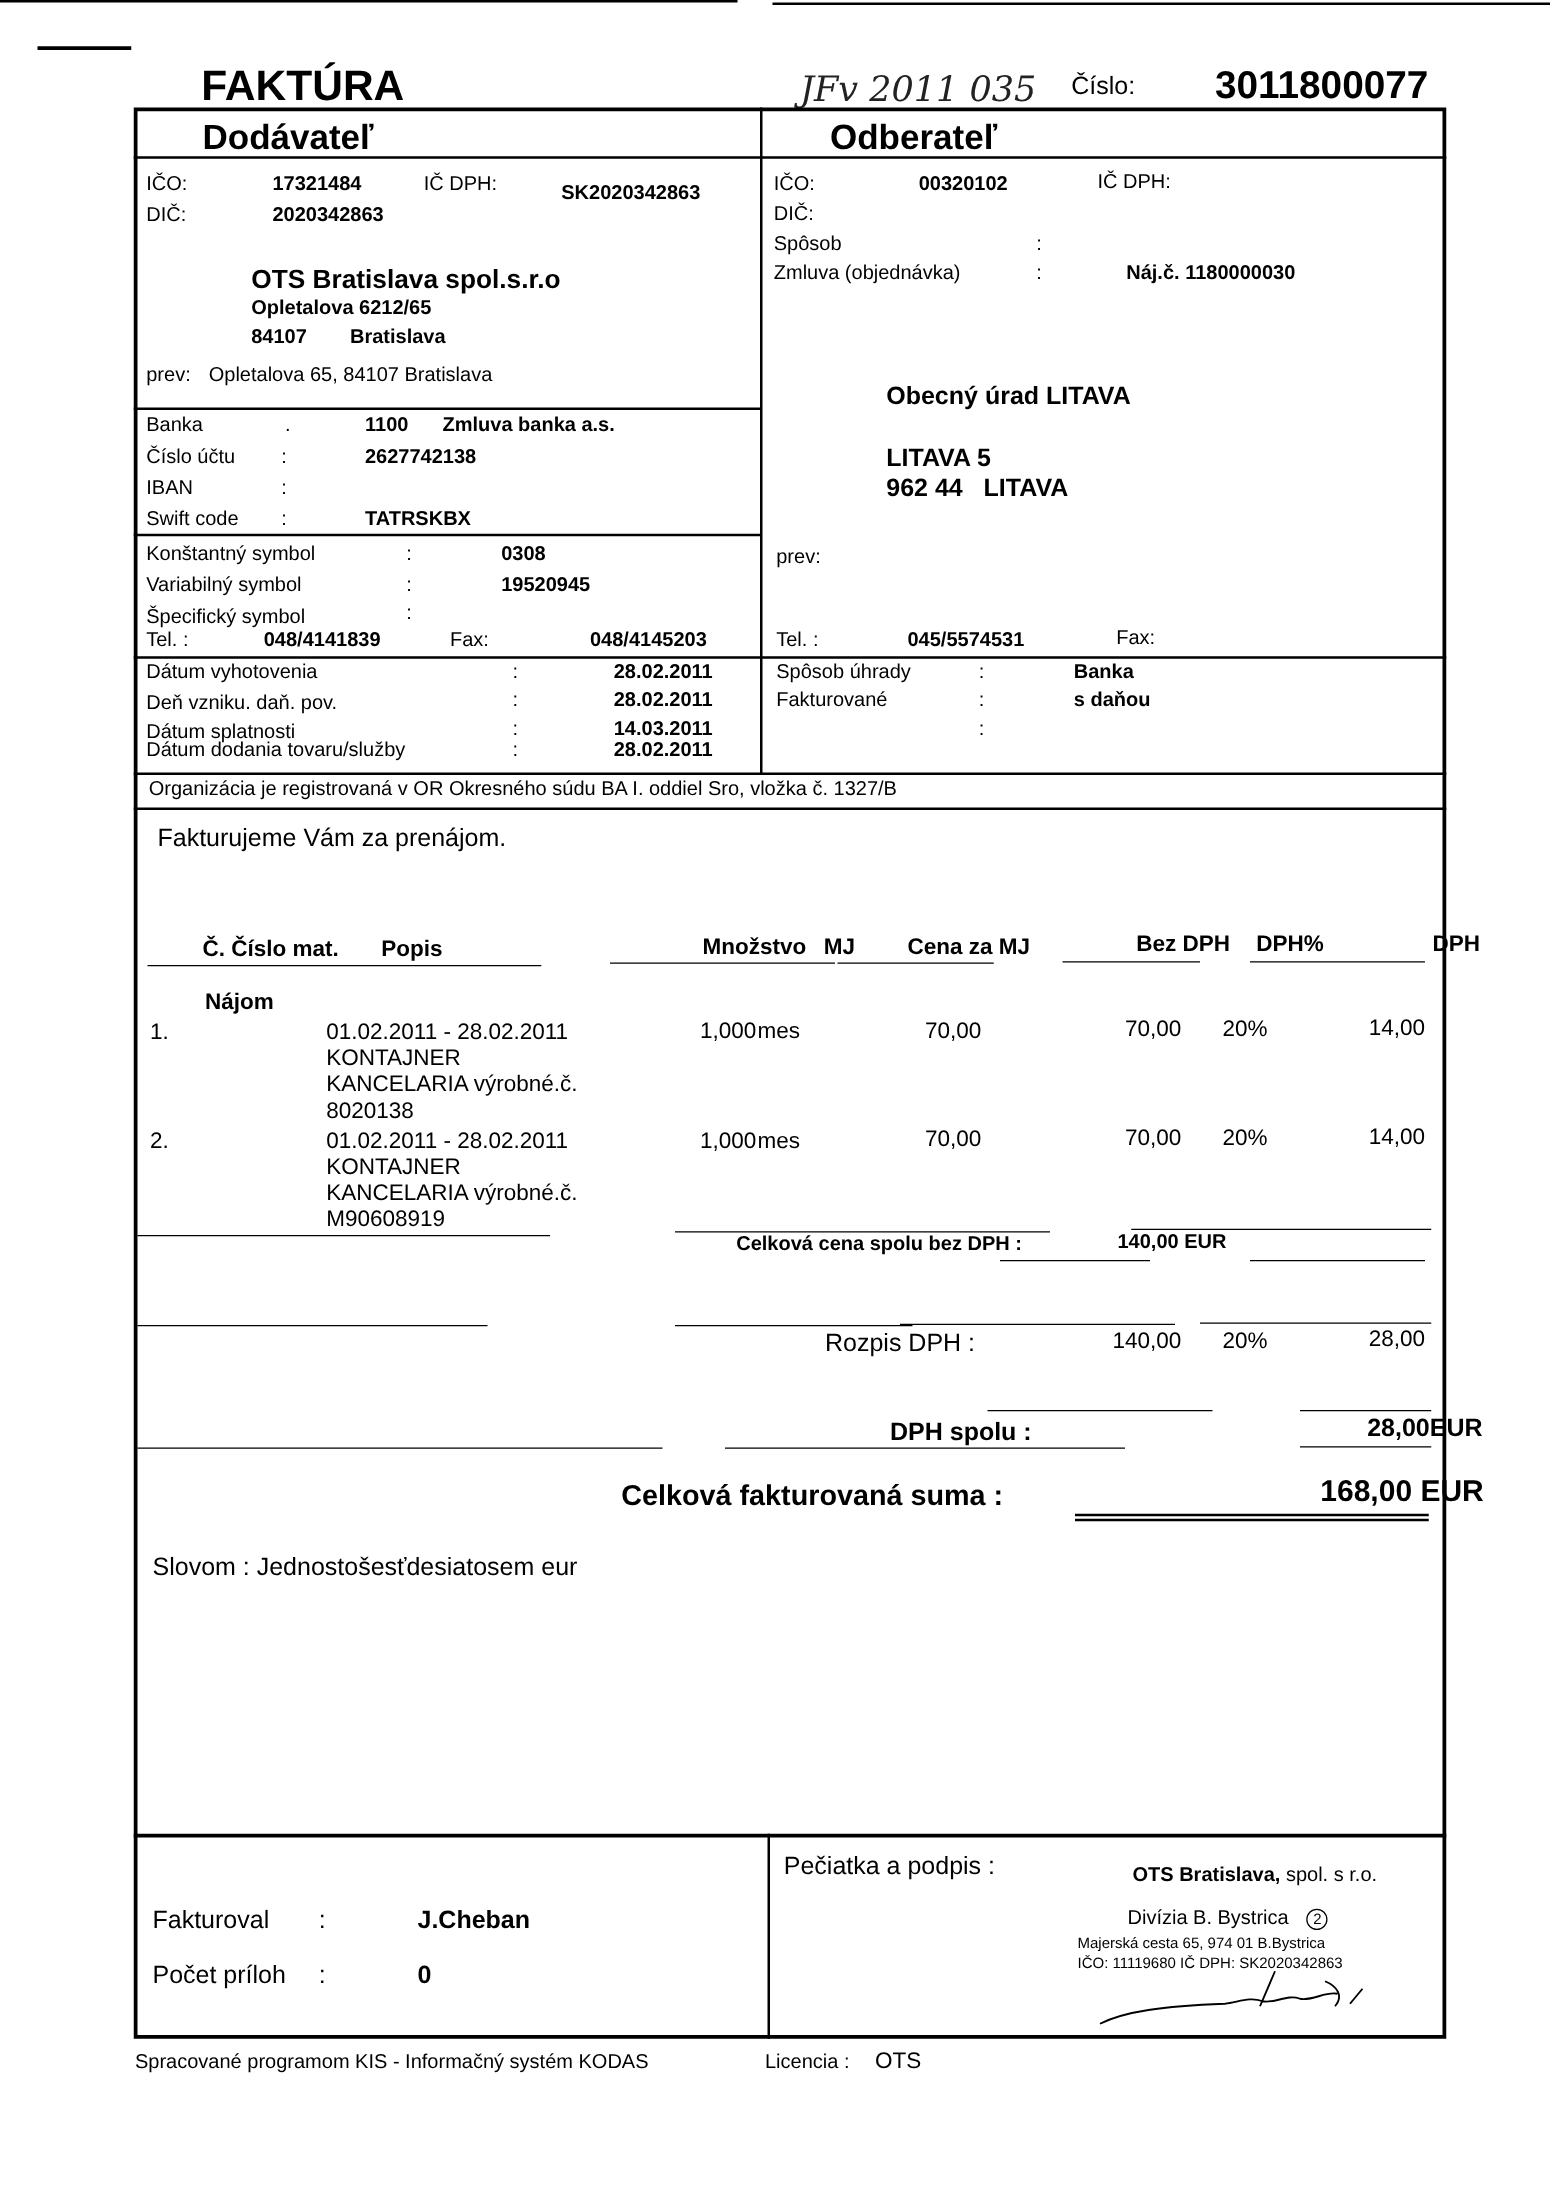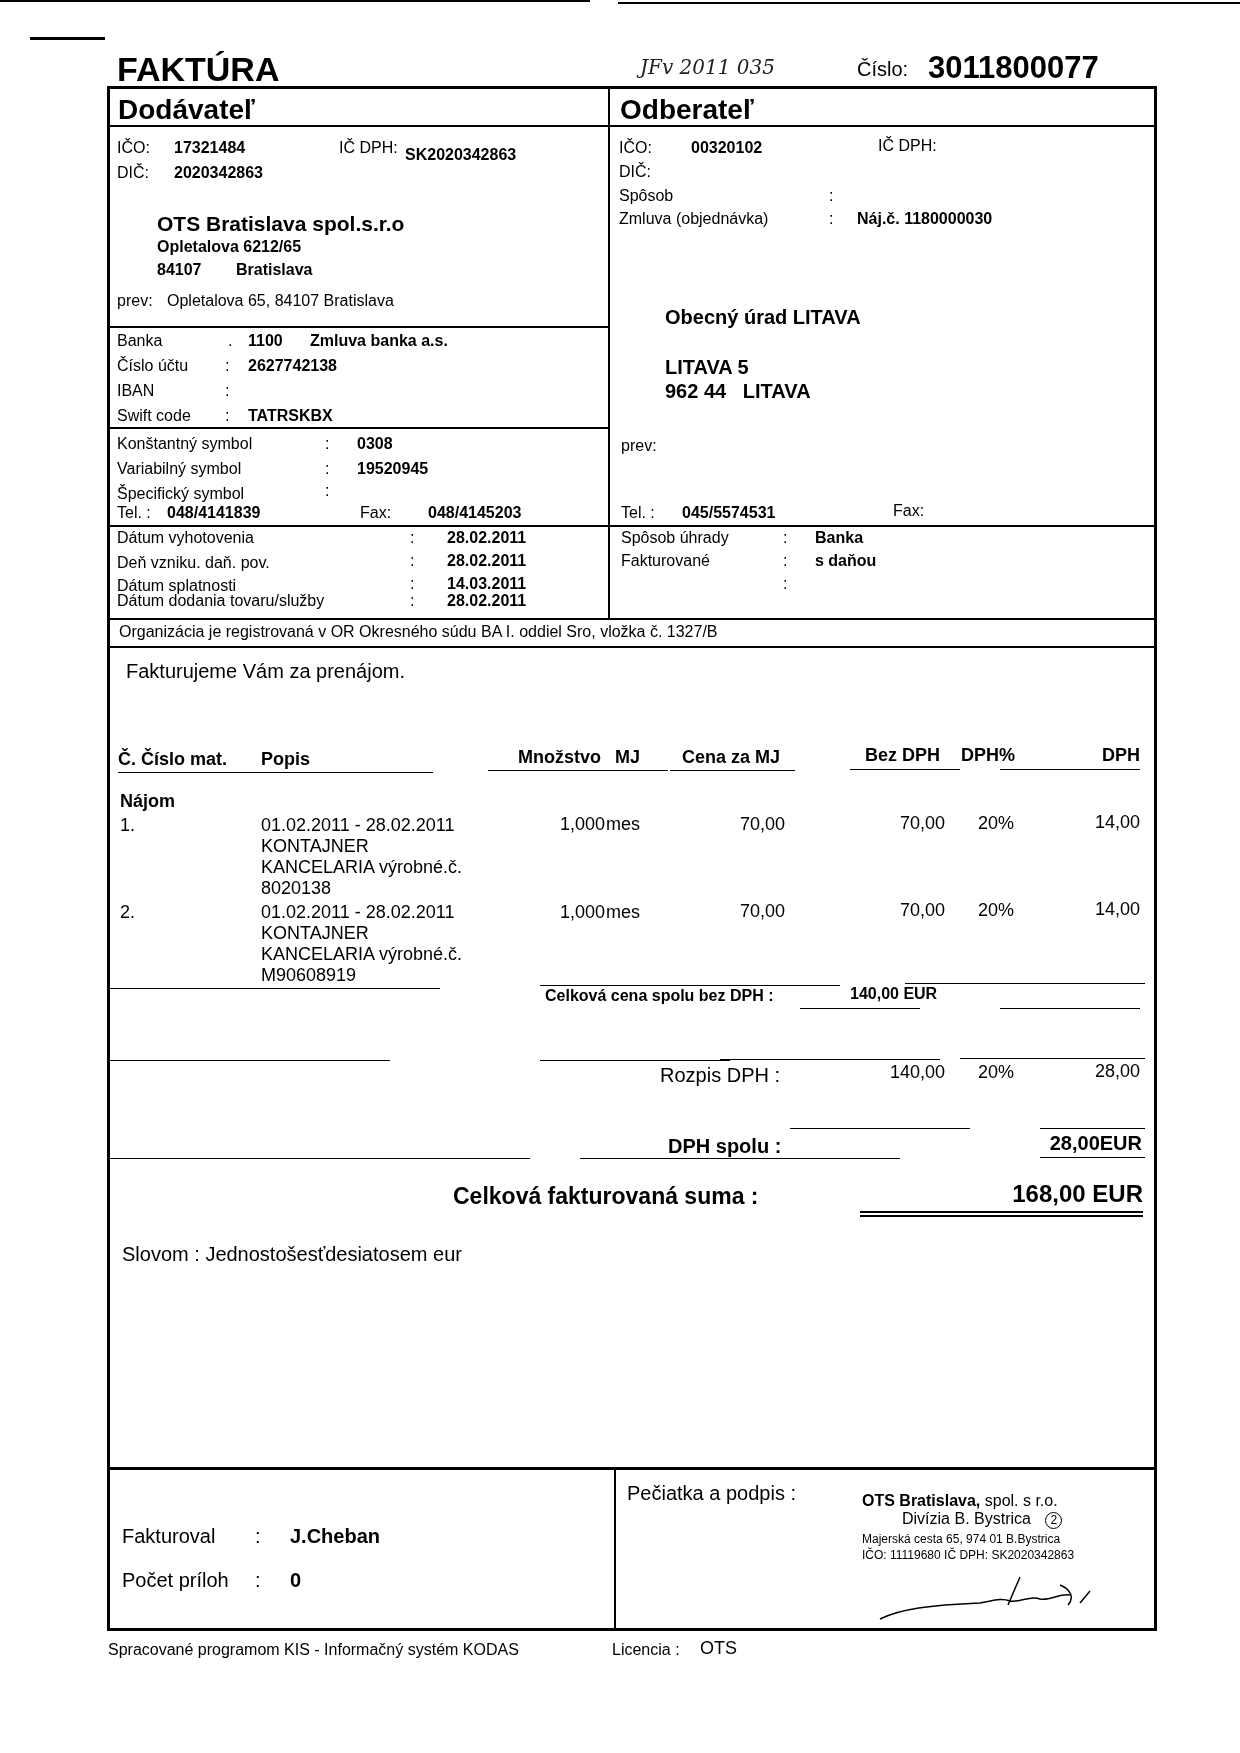--- a/index.html
+++ b/index.html
@@ -1,36 +1,36 @@
 <!DOCTYPE html>
 <html><head>
 <meta charset="utf-8">
 <style>
   html, body { margin:0; padding:0; background:#fff; }
   body { width:1240px; height:1753px; position:relative; overflow:hidden;
          font-family:"Liberation Sans", sans-serif; color:#000; }
   .abs { position:absolute; white-space:nowrap; }
-  .b { font-weight:bold; }
+  .b { font-weight:bold;margin-left:44px; }
   .hl { position:absolute; background:#000; }
   .box { position:absolute; border:3px solid #000; box-sizing:border-box; }
   .f14 { font-size:16px; }
   .f16 { font-size:18px; }
   .f18 { font-size:20px; }
   .thin { position:absolute; height:1px; background:#000; }
   .r { text-align:right; }
 </style>
 </head>
 <body>
 
 <div class="hl" style="left:0;top:0;width:590px;height:2px;"></div>
 <div class="hl" style="left:618px;top:2px;width:622px;height:2px;"></div>
 <div class="hl" style="left:30px;top:37px;width:75px;height:3px;"></div>
 
 <div class="abs b" style="left:117px;top:50px;font-size:34px;">FAKTÚRA</div>
-<div class="abs" style="left:640px;top:55px;font-size:20px;font-family:'DejaVu Serif',serif;font-style:italic;color:#222;">JFv 2011 035</div>
+<div class="abs" style="left:640px;top:55px;font-size:28px;font-family:'DejaVu Serif',serif;font-style:italic;color:#222;">JFv 2011 035</div>
 <div class="abs" style="left:857px;top:58px;font-size:20px;">Číslo:</div>
 <div class="abs b" style="left:928px;top:50px;font-size:31px;">3011800077</div>
 
 <div class="box" style="left:107px;top:86px;width:1050px;height:1545px;"></div>
 
 <div class="hl" style="left:608px;top:86px;width:2px;height:534px;"></div>
 
 <div class="hl" style="left:107px;top:125px;width:1050px;height:2px;"></div>
 
 <div class="abs b" style="left:118px;top:94px;font-size:28px;">Dodávateľ</div>
@@ -210,21 +210,21 @@
 <div class="abs f18" style="left:255px;top:1525px;">:</div>
 <div class="abs b f18" style="left:290px;top:1525px;">J.Cheban</div>
 <div class="abs f18" style="left:122px;top:1569px;">Počet príloh</div>
 <div class="abs f18" style="left:255px;top:1569px;">:</div>
 <div class="abs b f18" style="left:290px;top:1569px;">0</div>
 
 <div class="abs f18" style="left:627px;top:1482px;">Pečiatka a podpis :</div>
 
 <div class="abs" style="left:862px;top:1492px;font-size:16px;">
   <div><span class="b">OTS Bratislava,</span><span> spol. s r.o.</span></div>
-  <div style="padding-left:40px;margin-top:0;"><span>Divízia B. Bystrica</span>
+  <div style="padding-left:40px;margin-top:16px;"><span>Divízia B. Bystrica</span>
     <span style="display:inline-block;width:15px;height:15px;border:1.5px solid #000;border-radius:50%;text-align:center;line-height:15px;font-size:12px;margin-left:10px;">2</span></div>
   <div style="font-size:12px;margin-top:3px;">Majerská cesta 65, 974 01 B.Bystrica</div>
   <div style="font-size:12px;margin-top:2px;">IČO: 11119680  IČ DPH: SK2020342863</div>
 </div>
 <svg class="abs" style="left:870px;top:1575px;" width="230" height="50">
   <path d="M10 44 C30 34 60 30 110 28 C120 27 130 22 140 26 C150 28 160 20 170 24 C180 26 190 18 200 20 M190 10 C200 14 205 22 198 30 M210 28 L220 16 M150 2 L138 30" stroke="#000" stroke-width="1.5" fill="none"></path>
 </svg>
 
 <div class="abs f14" style="left:108px;top:1641px;">Spracované programom KIS - Informačný systém KODAS</div>
 <div class="abs f14" style="left:612px;top:1641px;">Licencia :</div>

